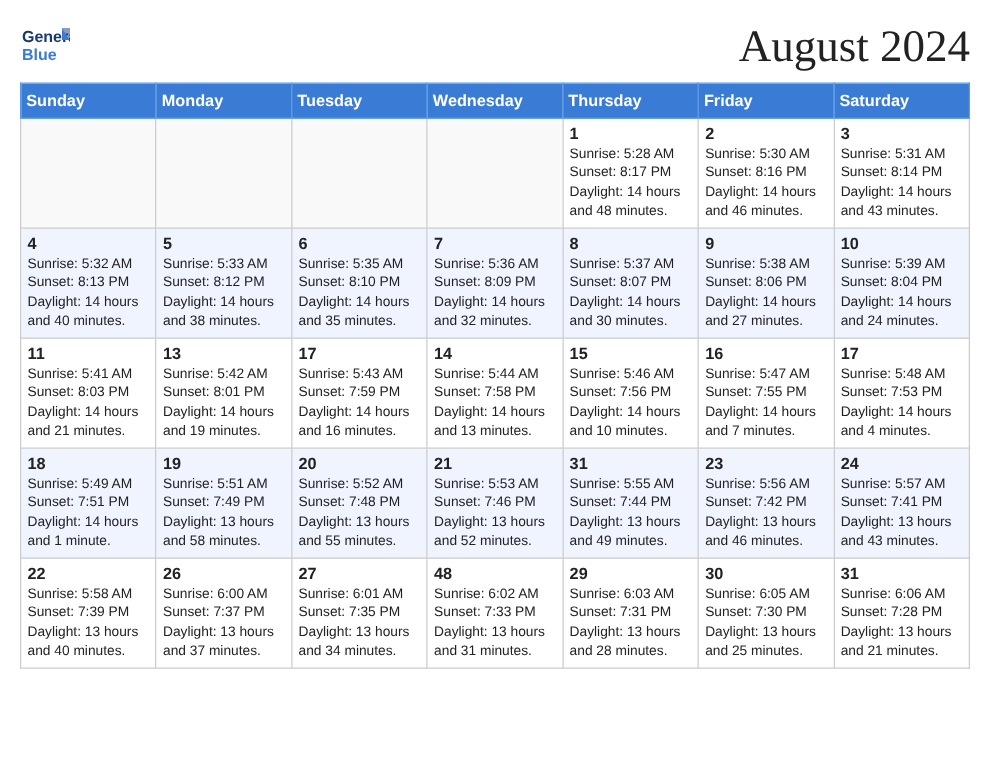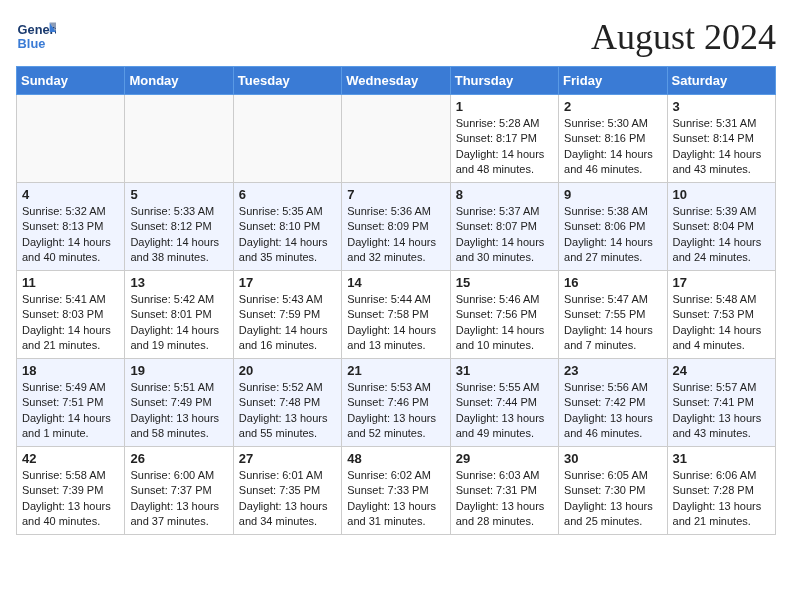--- a/index.html
+++ b/index.html
@@ -216,21 +216,21 @@
           <span class="day-number">23</span>
           <div class="cell-info">Sunrise: 5:56 AM<br>Sunset: 7:42 PM<br>Daylight: 13 hours<br>and 46 minutes.</div>
         </td>
         <td>
           <span class="day-number">24</span>
           <div class="cell-info">Sunrise: 5:57 AM<br>Sunset: 7:41 PM<br>Daylight: 13 hours<br>and 43 minutes.</div>
         </td>
       </tr>
       <tr>
         <td>
-          <span class="day-number">42</span>
+          <span class="day-number">22</span>
           <div class="cell-info">Sunrise: 5:58 AM<br>Sunset: 7:39 PM<br>Daylight: 13 hours<br>and 40 minutes.</div>
         </td>
         <td>
           <span class="day-number">26</span>
           <div class="cell-info">Sunrise: 6:00 AM<br>Sunset: 7:37 PM<br>Daylight: 13 hours<br>and 37 minutes.</div>
         </td>
         <td>
           <span class="day-number">27</span>
           <div class="cell-info">Sunrise: 6:01 AM<br>Sunset: 7:35 PM<br>Daylight: 13 hours<br>and 34 minutes.</div>
         </td>

